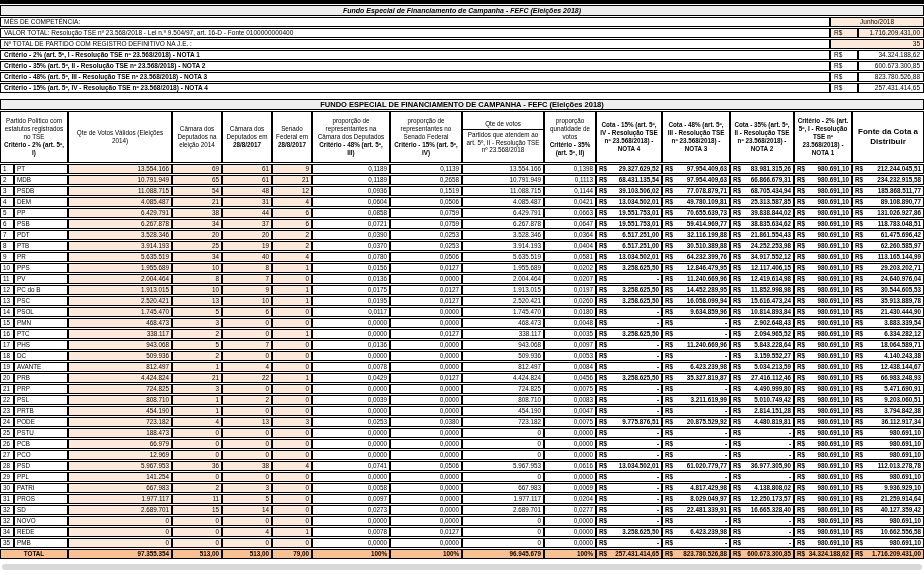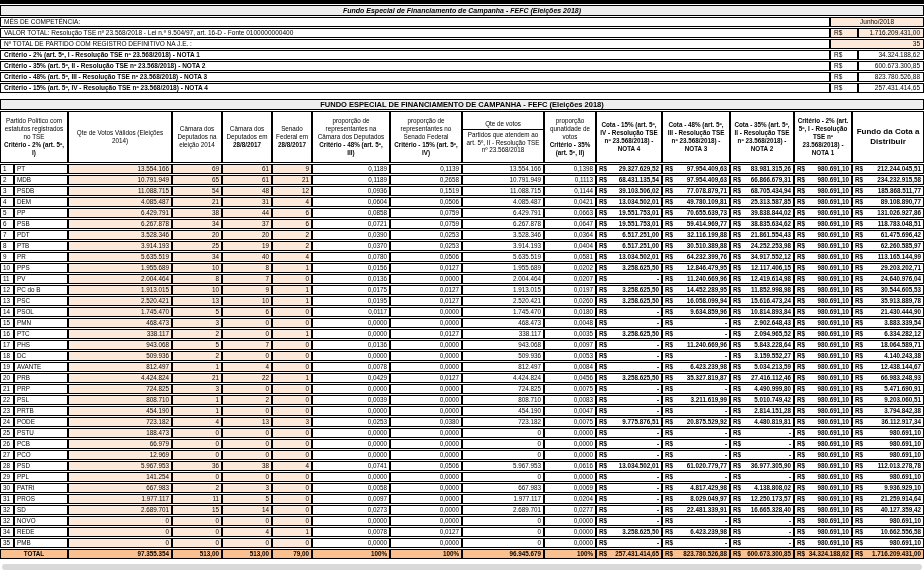--- a/index.html
+++ b/index.html
@@ -157,21 +157,21 @@
           <th>
             <span class="hb">Cota - 48% (art. 5º, III - Resolução TSE nº 23.568/2018) - NOTA 3</span>
           </th>
           <th>
             <span class="hb">Cota - 35% (art. 5º, II - Resolução TSE nº 23.568/2018) - NOTA 2</span>
           </th>
           <th>
             <span class="hb">Critério - 2% (art. 5º, I - Resolução TSE nº 23.568/2018) - NOTA 1</span>
           </th>
           <th>
-            <span class="hb big">Fundo da Cota a Distribuir</span>
+            <span class="hb big">Fonte da Cota a Distribuir</span>
           </th>
         </tr>
     </thead>
     <tbody id="table-body">
         <tr>
           <td class="c-num">1</td>
           <td class="c-party">PT</td>
           <td class="c-peach r">13.554.166</td>
           <td class="c-peach r">69</td>
           <td class="c-peach r">61</td>

